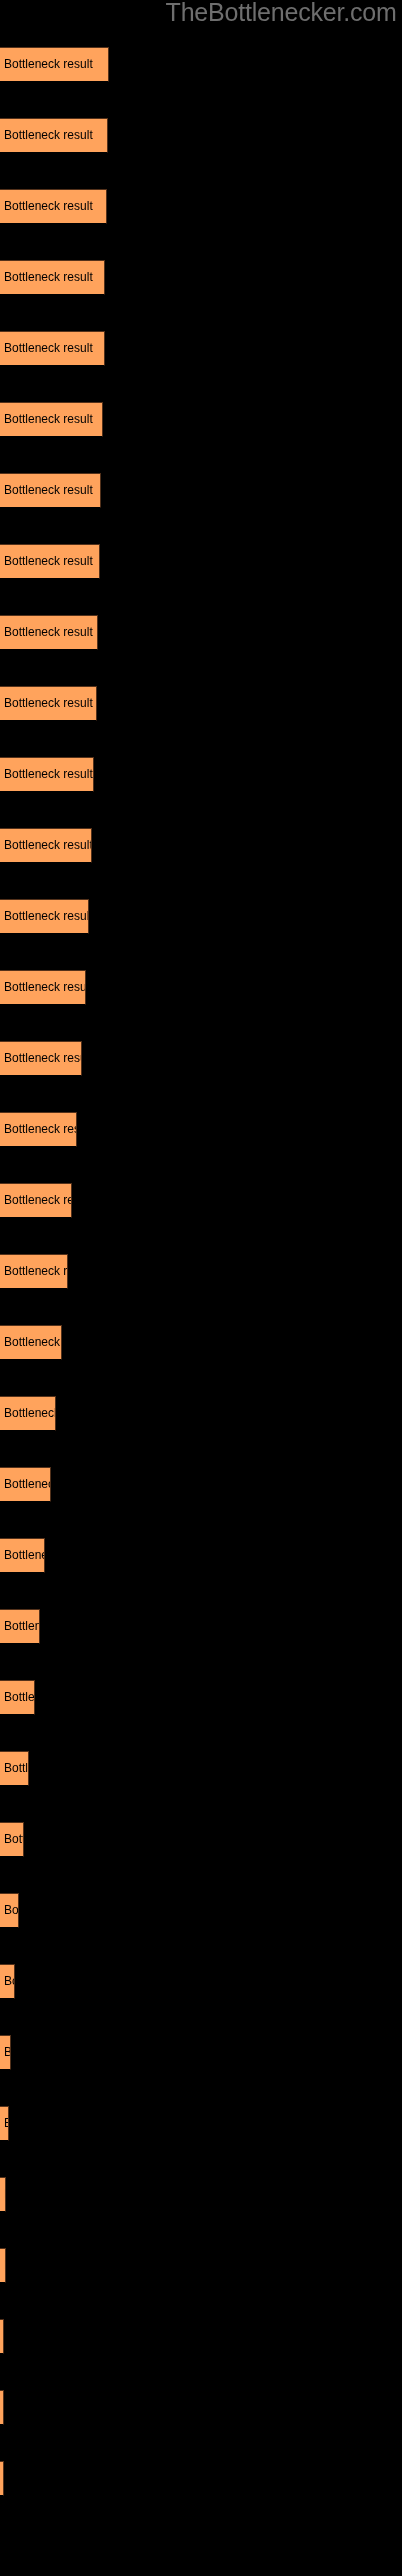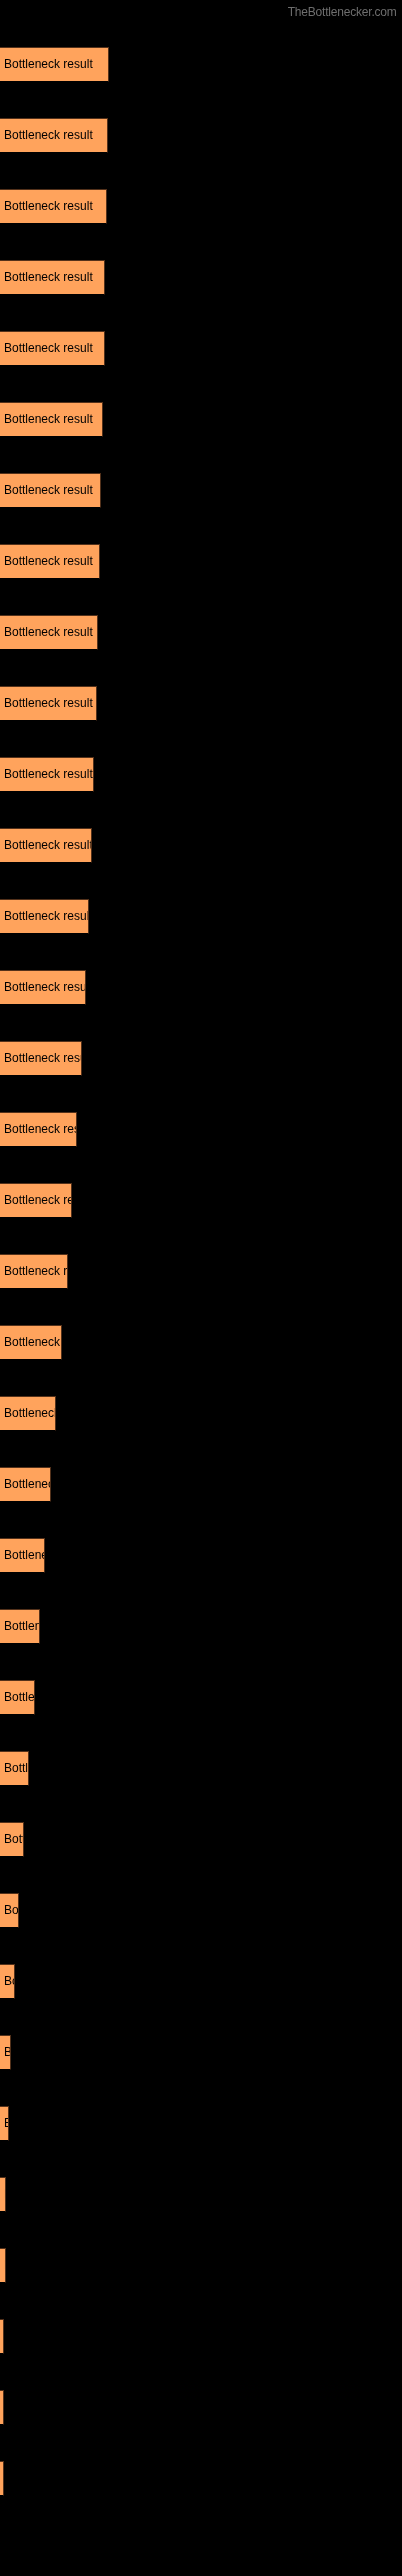--- a/index.html
+++ b/index.html
@@ -19,21 +19,21 @@
     width: 403px;
     height: 2576px;
     background: #000000;
   }
   #watermark-title {
     position: absolute;
     top: 0.8px;
     right: 6.4px;
     color: #6e6e6e;
     font-family: "Liberation Sans", sans-serif;
-    font-size: 12px;
+    font-size: 25px;
     font-weight: normal;
     letter-spacing: -0.2px;
     white-space: nowrap;
     line-height: 22.5px;
   }
   #bars-layer {
     position: absolute;
     left: 0;
     top: 0;
     width: 403px;

